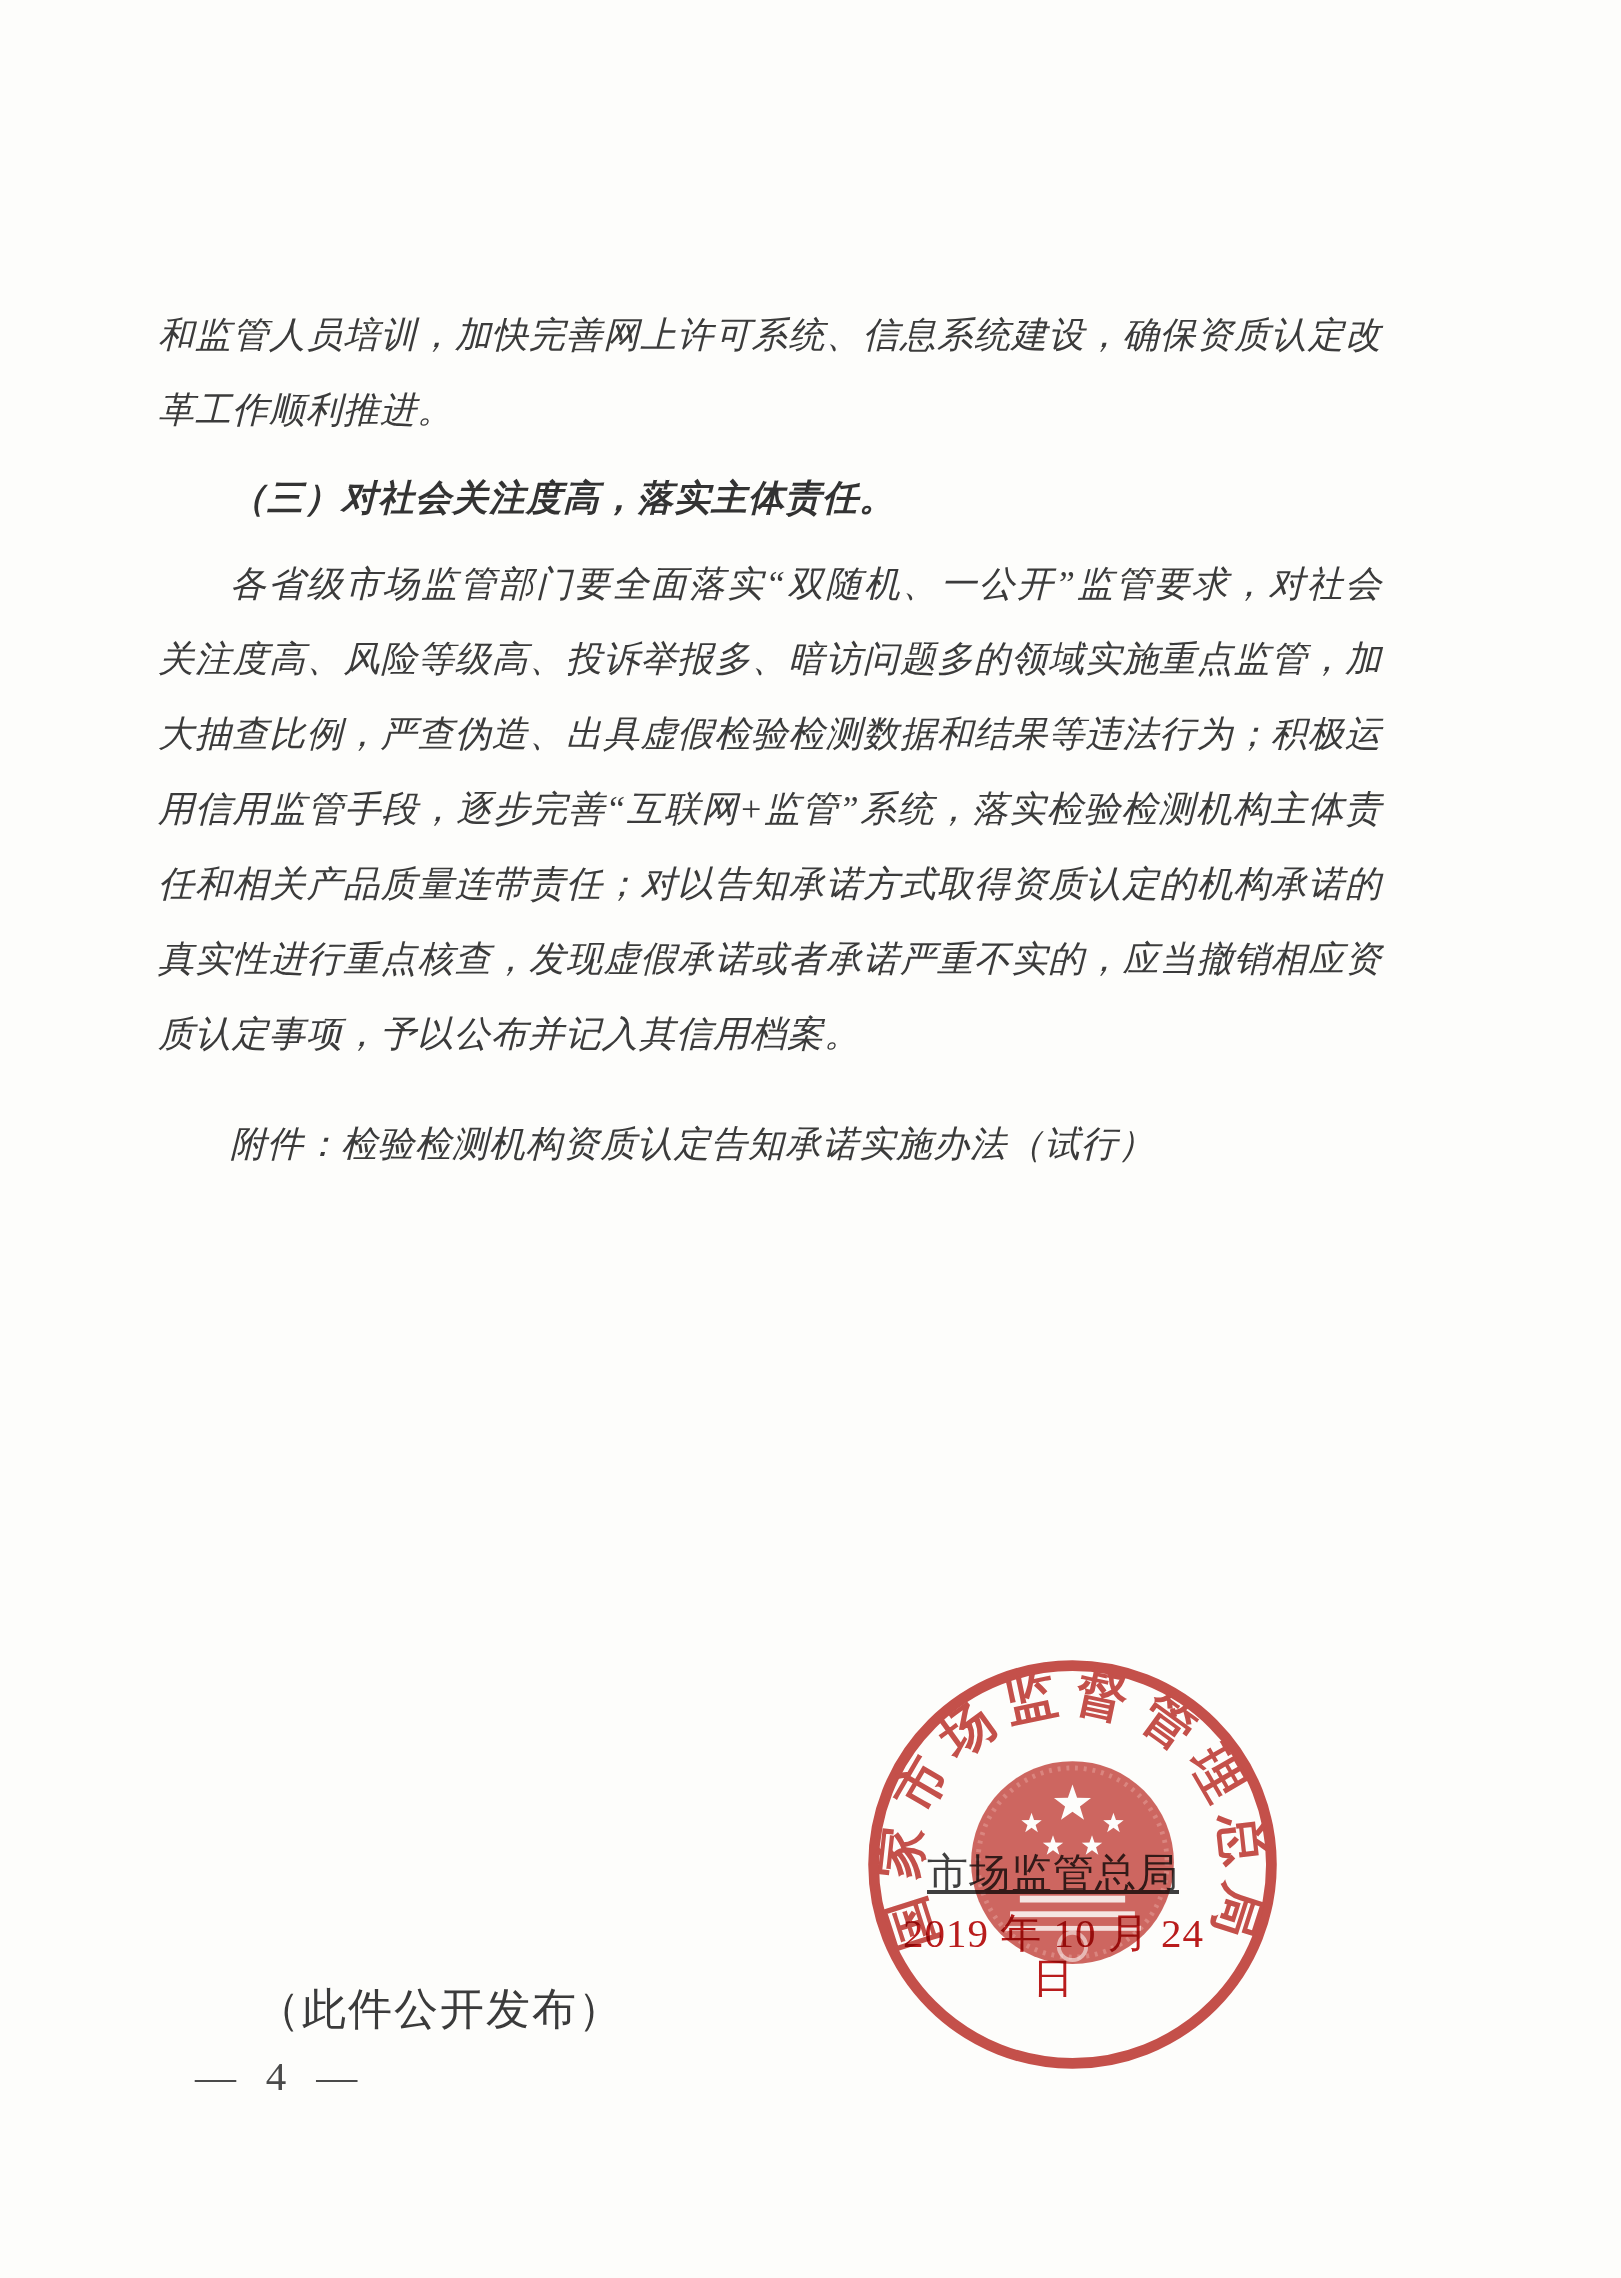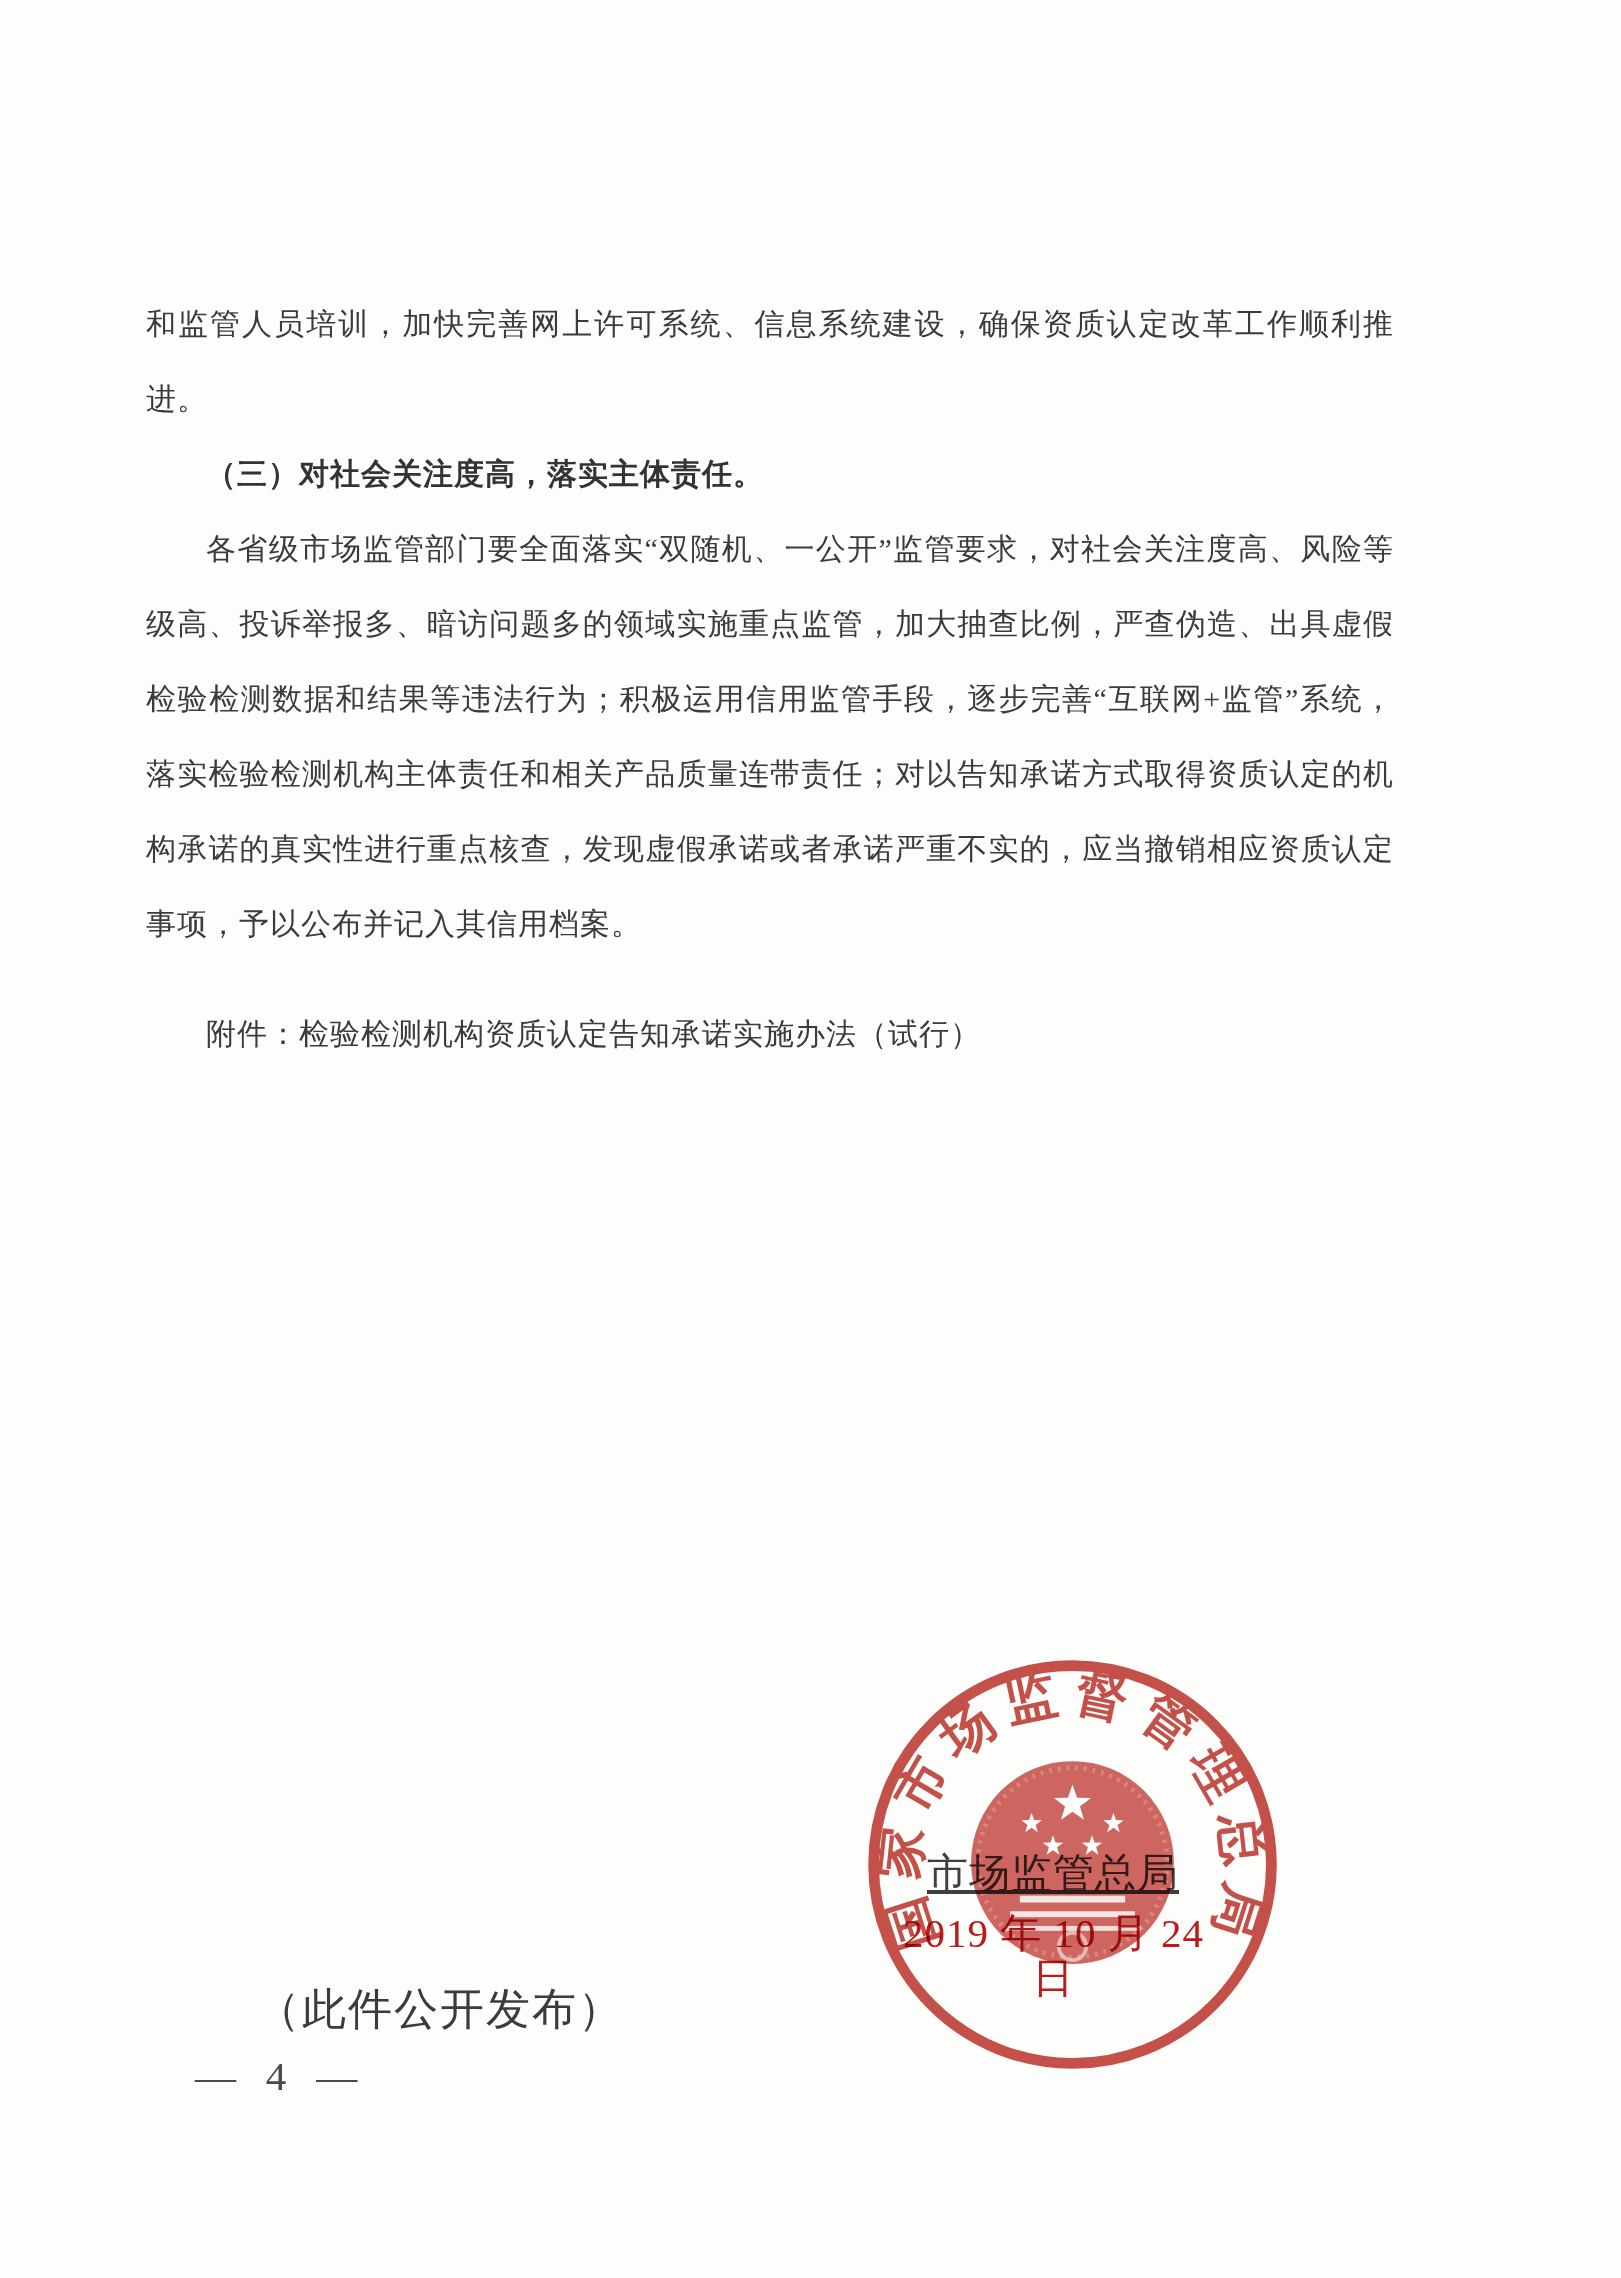--- a/index.html
+++ b/index.html
@@ -11,26 +11,27 @@
     font-family:"Liberation Serif", serif;
     color:#3b3b3b;
     overflow:hidden;
   }
   .content{
     position:absolute;
     left:146px;top:286px;
     width:1248px;
   }
   .content p{
-    margin:0;
-    font-size:30px;
+    margin:12px;
+    font-size:36px;
     line-height:75px;
     text-align:justify;
     text-justify:inter-ideograph;
     letter-spacing:1px;
+    font-style:italic;
   }
   .body-p{ text-indent:2em; }
   .no-indent{ text-indent:0; }
   .heading-p{
     text-indent:2em;
     font-family:"Liberation Sans", sans-serif;
     font-weight:bold;
     color:#333333;
   }
   .attachment{ margin-top:35px !important; }

